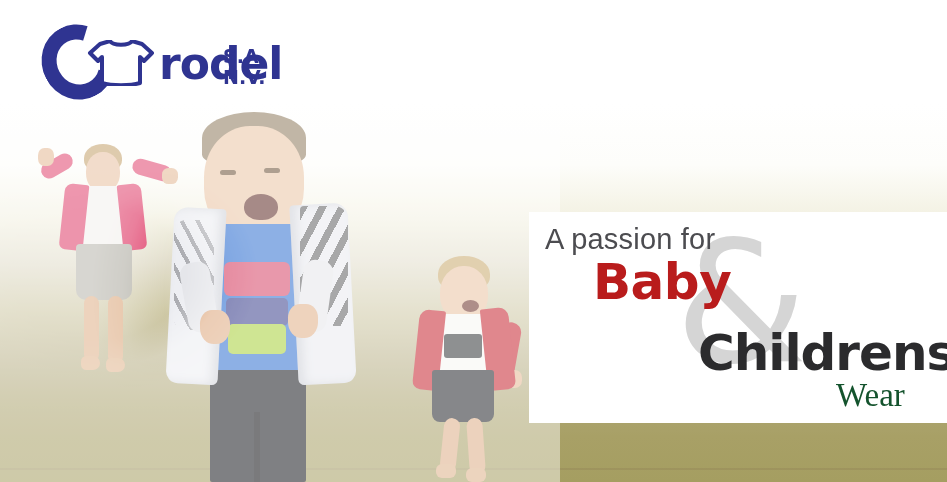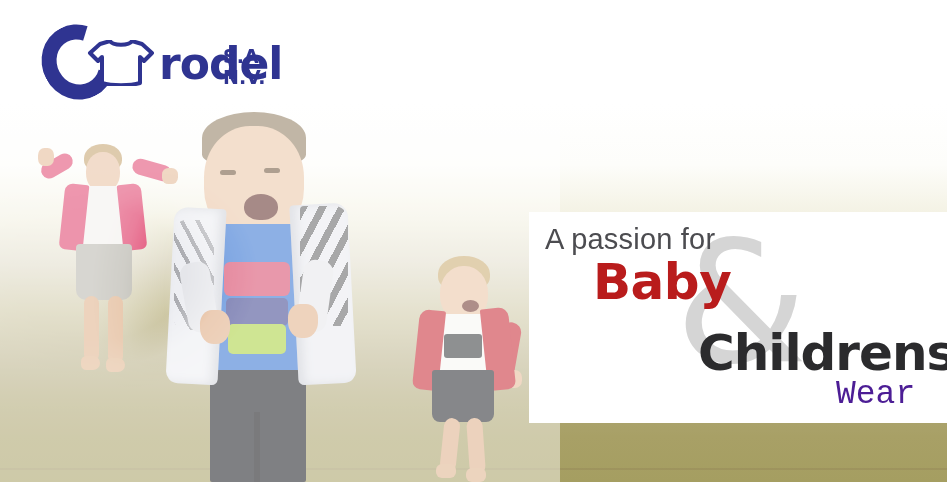--- a/index.html
+++ b/index.html
@@ -237,25 +237,25 @@
     font-weight:700;
     font-size:50px;
     line-height:56px;
     color:#2b2b2d;
     letter-spacing:-1px;
     white-space:nowrap;
     z-index:2;
   }
   #t-wear {
     position:absolute; left:307px; top:165px;
-    font-family:Liberation Mono, monospace;
+    font-family:Liberation Serif, serif;
     font-weight:400;
     font-size:33px;
     line-height:36px;
-    color:#4c1d95;
+    color:#14532d;
     z-index:2;
   }
 </style>
 </head>
 <body>
 
 <div id="page">
 
   <div id="logo">
     <div class="logo-c"></div>

